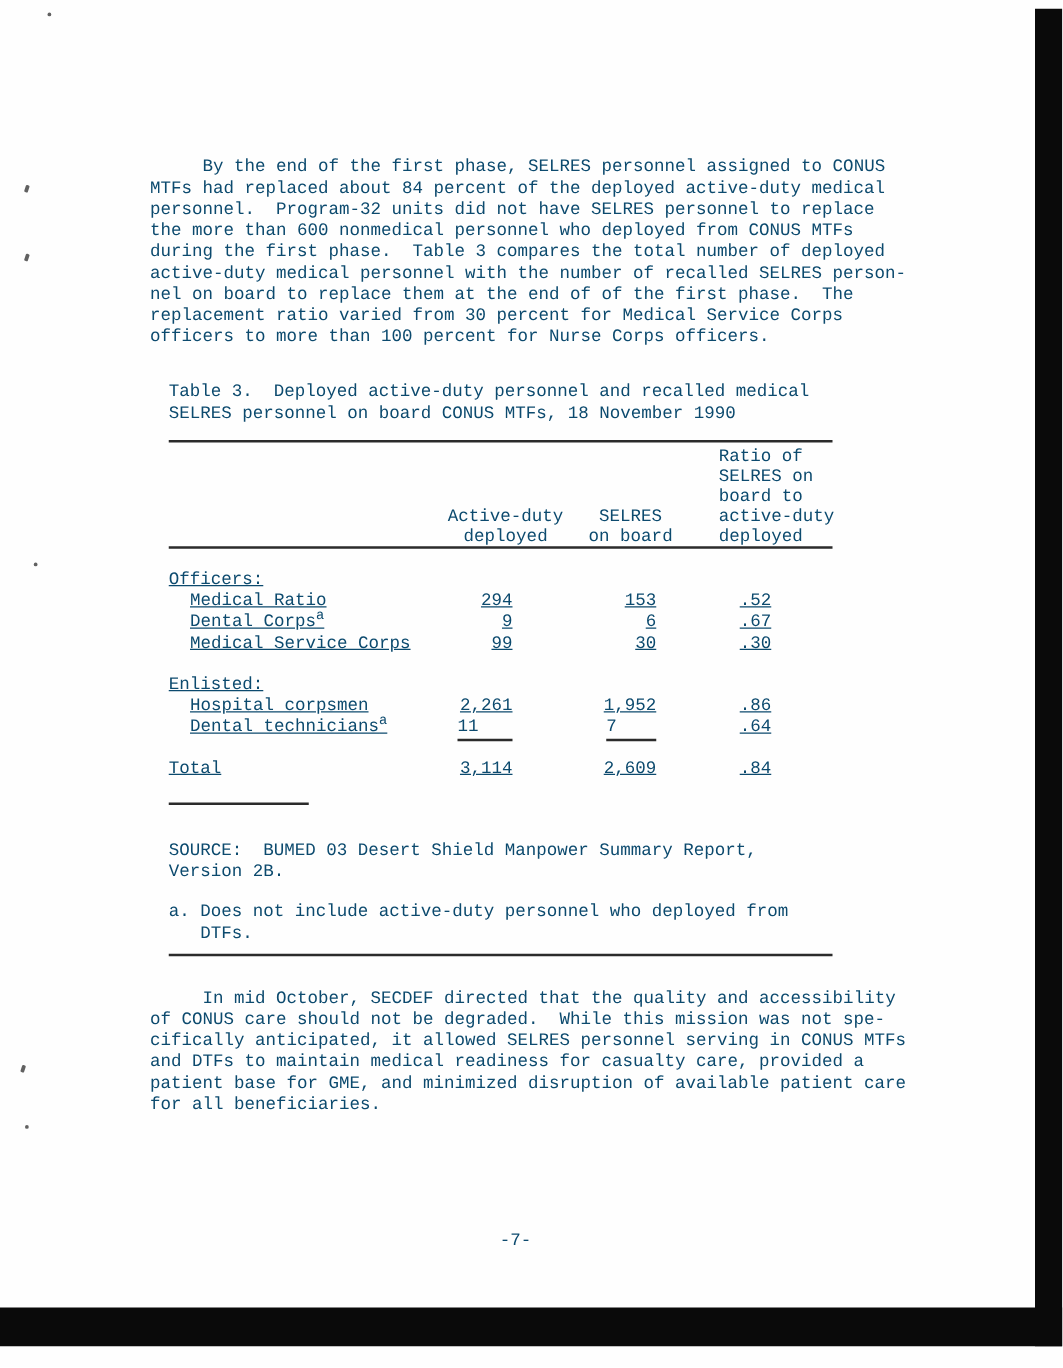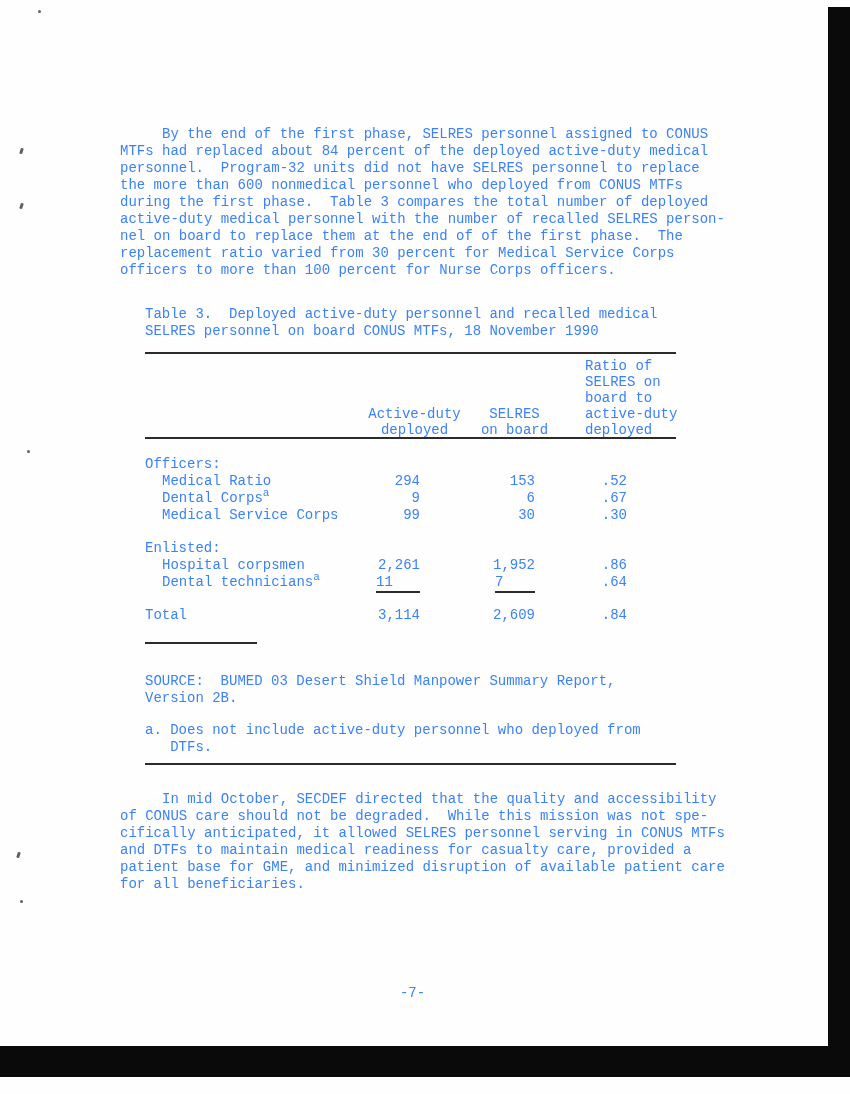--- a/index.html
+++ b/index.html
@@ -3,37 +3,37 @@
 <meta charset="utf-8">
 <style>
   html, body { margin: 0; padding: 0; background: #ffffff; }
   .page {
     position: relative;
     width: 850px;
     height: 1094px;
     background: #fefefe;
     overflow: hidden;
     font-family: "Liberation Mono", "DejaVu Sans Mono", monospace;
-    color: #3b82f6;
+    color: #0c4a6e;
     font-size: 14px;
   }
   .para {
     position: absolute;
     left: 120px;
     width: 645px;
     white-space: pre-wrap;
     line-height: 17px;
   }
   .p1 { top: 126px; }
   .p2 { top: 791px; }
 
   
   .table-block {
     position: absolute;
-    left: 145px;
+    left: 135px;
     top: 306px;
     width: 531px;
   }
   .caption {
     white-space: pre-wrap;
     line-height: 17px;
   }
   .hrule {
     border: none;
     border-top: 2px solid #2b2b2b;
@@ -48,21 +48,21 @@
   .hdr {
     position: absolute;
     white-space: pre;
     line-height: 16px;
   }
   .hdr-col2 { left: 212px; top: 52px; width: 115px; text-align: center; }
   .hdr-col3 { left: 312px; top: 52px; width: 115px; text-align: center; }
   .hdr-col4 { left: 440px; top: 4px; text-align: left; }
 
   .rows { margin-top: 17px; }
-  .row { display: flex; height: 17px; line-height: 17px; }
+  .row { display: flex; height: 17px; line-height: 17px; text-decoration: underline; }
   .row.gap { margin-top: 16px; }
   .cell { box-sizing: border-box; }
   .cell-label { width: 215px; }
   .cell-label.indent { padding-left: 17px; }
   .cell-num { text-align: right; }
   .cell-deployed { width: 60px; }
   .cell-onboard { width: 115px; }
   .cell-ratio { width: 92px; }
   sup { font-size: 11px; line-height: 0; }
   .sumline {

